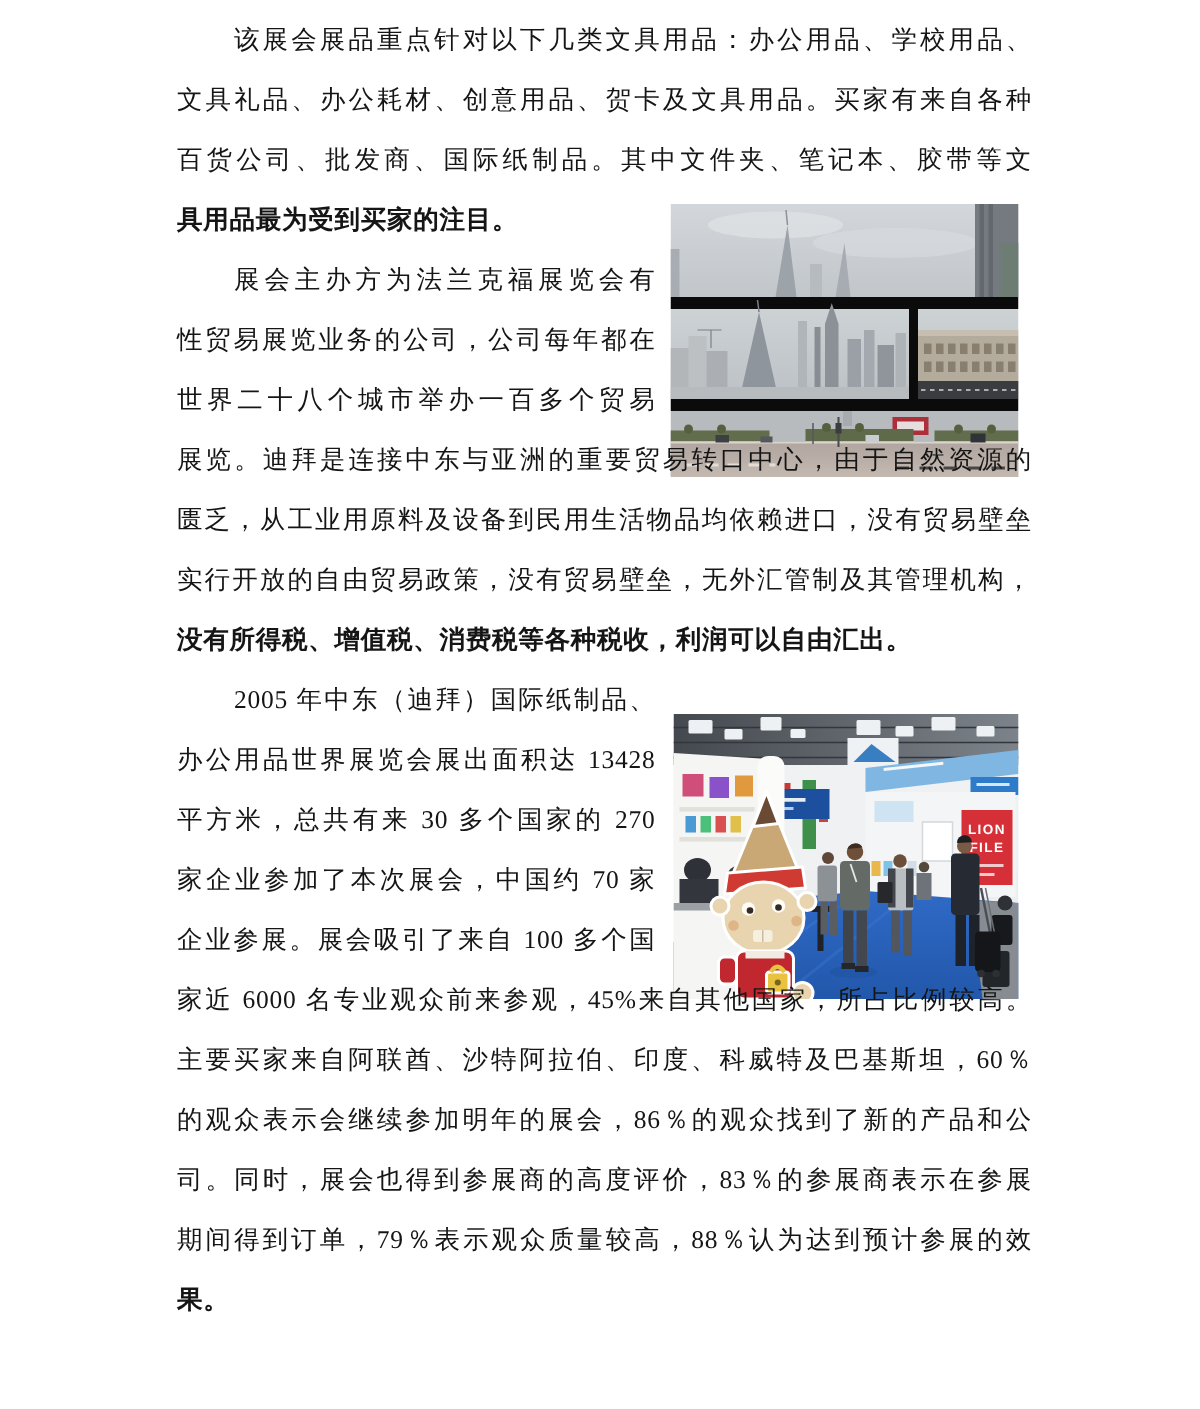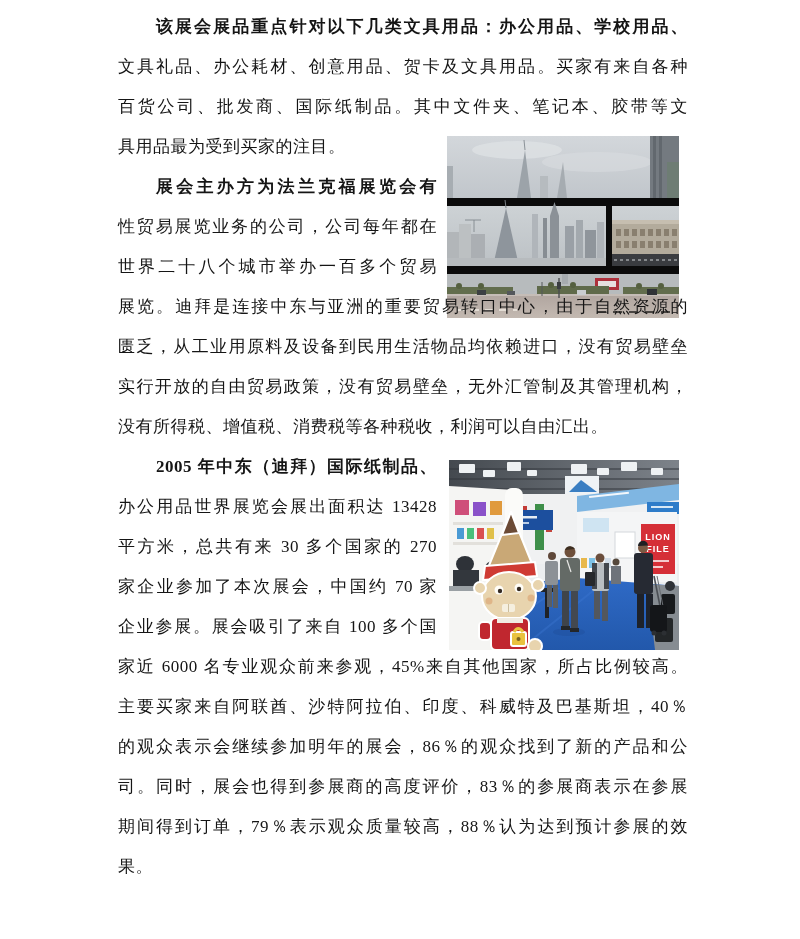--- a/index.html
+++ b/index.html
@@ -16,26 +16,26 @@
   .ln{
     height:40px;line-height:40px;
     font-size:17px;
     text-align:justify;
     text-align-last:justify;
     text-justify:inter-character;
     white-space:nowrap;
     letter-spacing:0.5px;
   }
   .ln.nar{width:319px;}
-  .ln.ind{text-indent:38px;font-weight:bold;}
-  .ln.end{text-align:center;text-align-last:left;}
+  .ln.ind{text-indent:38px;}
+  .ln.end{text-align:center;text-align-last:left;font-weight:bold;}
   .photo{position:absolute;}
   .photo svg{display:block;width:100%;height:100%;}
   #photo-dubai{left:447px;top:136px;width:232px;height:182px;}
-  #photo-expo{left:449px;top:460px;width:230px;height:190px;}
+  #photo-expo{left:449px;top:476px;width:230px;height:190px;}
 </style>
 </head>
 <body>
 
 <div class="page">
 
   <div class="photo" id="photo-dubai">
     <svg viewBox="0 0 232 182" preserveAspectRatio="none">
       <defs>
         <linearGradient id="sky1" x1="0" y1="0" x2="0" y2="1">
@@ -313,20 +313,20 @@
     <div class="ln">展览。迪拜是连接中东与亚洲的重要贸易转口中心，由于自然资源的</div>
     <div class="ln">匮乏，从工业用原料及设备到民用生活物品均依赖进口，没有贸易壁垒</div>
     <div class="ln">实行开放的自由贸易政策，没有贸易壁垒，无外汇管制及其管理机构，</div>
     <div class="ln end">没有所得税、增值税、消费税等各种税收，利润可以自由汇出。</div>
     <div class="ln nar ind">2005 年中东（迪拜）国际纸制品、</div>
     <div class="ln nar">办公用品世界展览会展出面积达 13428</div>
     <div class="ln nar">平方米，总共有来 30 多个国家的 270</div>
     <div class="ln nar">家企业参加了本次展会，中国约 70 家</div>
     <div class="ln nar">企业参展。展会吸引了来自 100 多个国</div>
     <div class="ln">家近 6000 名专业观众前来参观，45%来自其他国家，所占比例较高。</div>
-    <div class="ln">主要买家来自阿联酋、沙特阿拉伯、印度、科威特及巴基斯坦，40％</div>
+    <div class="ln">主要买家来自阿联酋、沙特阿拉伯、印度、科威特及巴基斯坦，60％</div>
     <div class="ln">的观众表示会继续参加明年的展会，86％的观众找到了新的产品和公</div>
     <div class="ln">司。同时，展会也得到参展商的高度评价，83％的参展商表示在参展</div>
     <div class="ln">期间得到订单，79％表示观众质量较高，88％认为达到预计参展的效</div>
     <div class="ln end">果。</div>
   </div>
 
 </div>
 
 </body></html>

